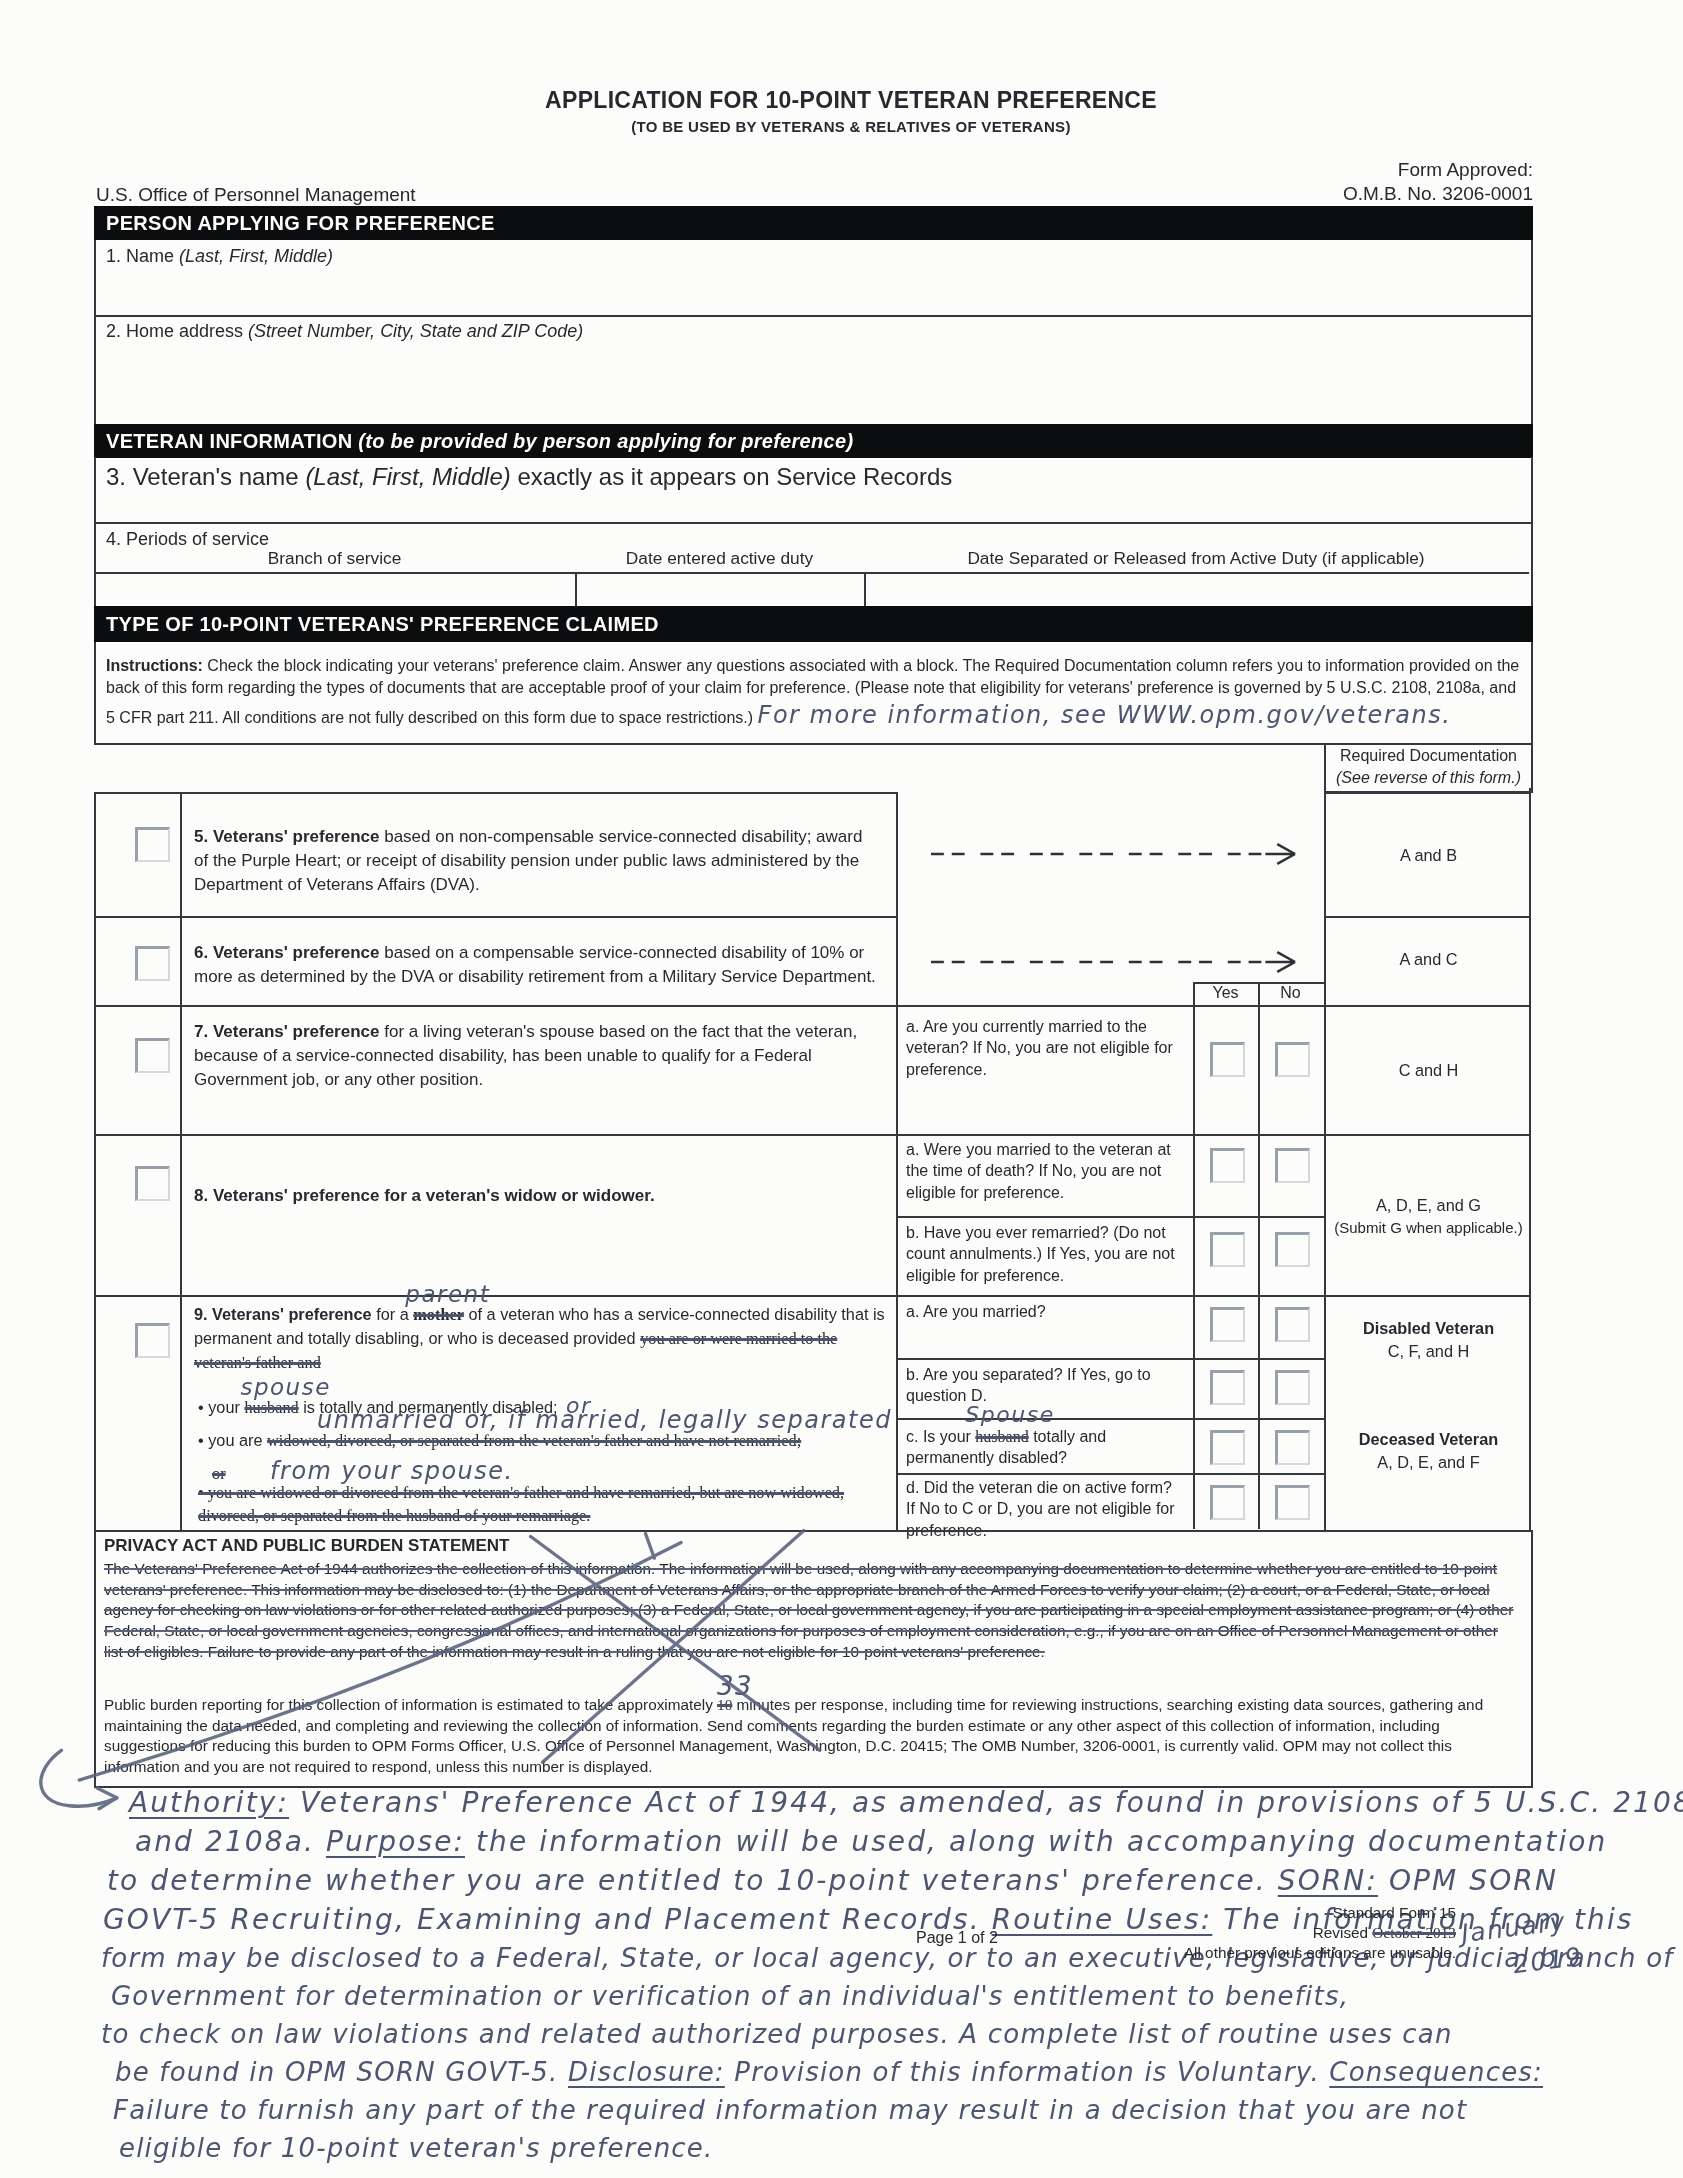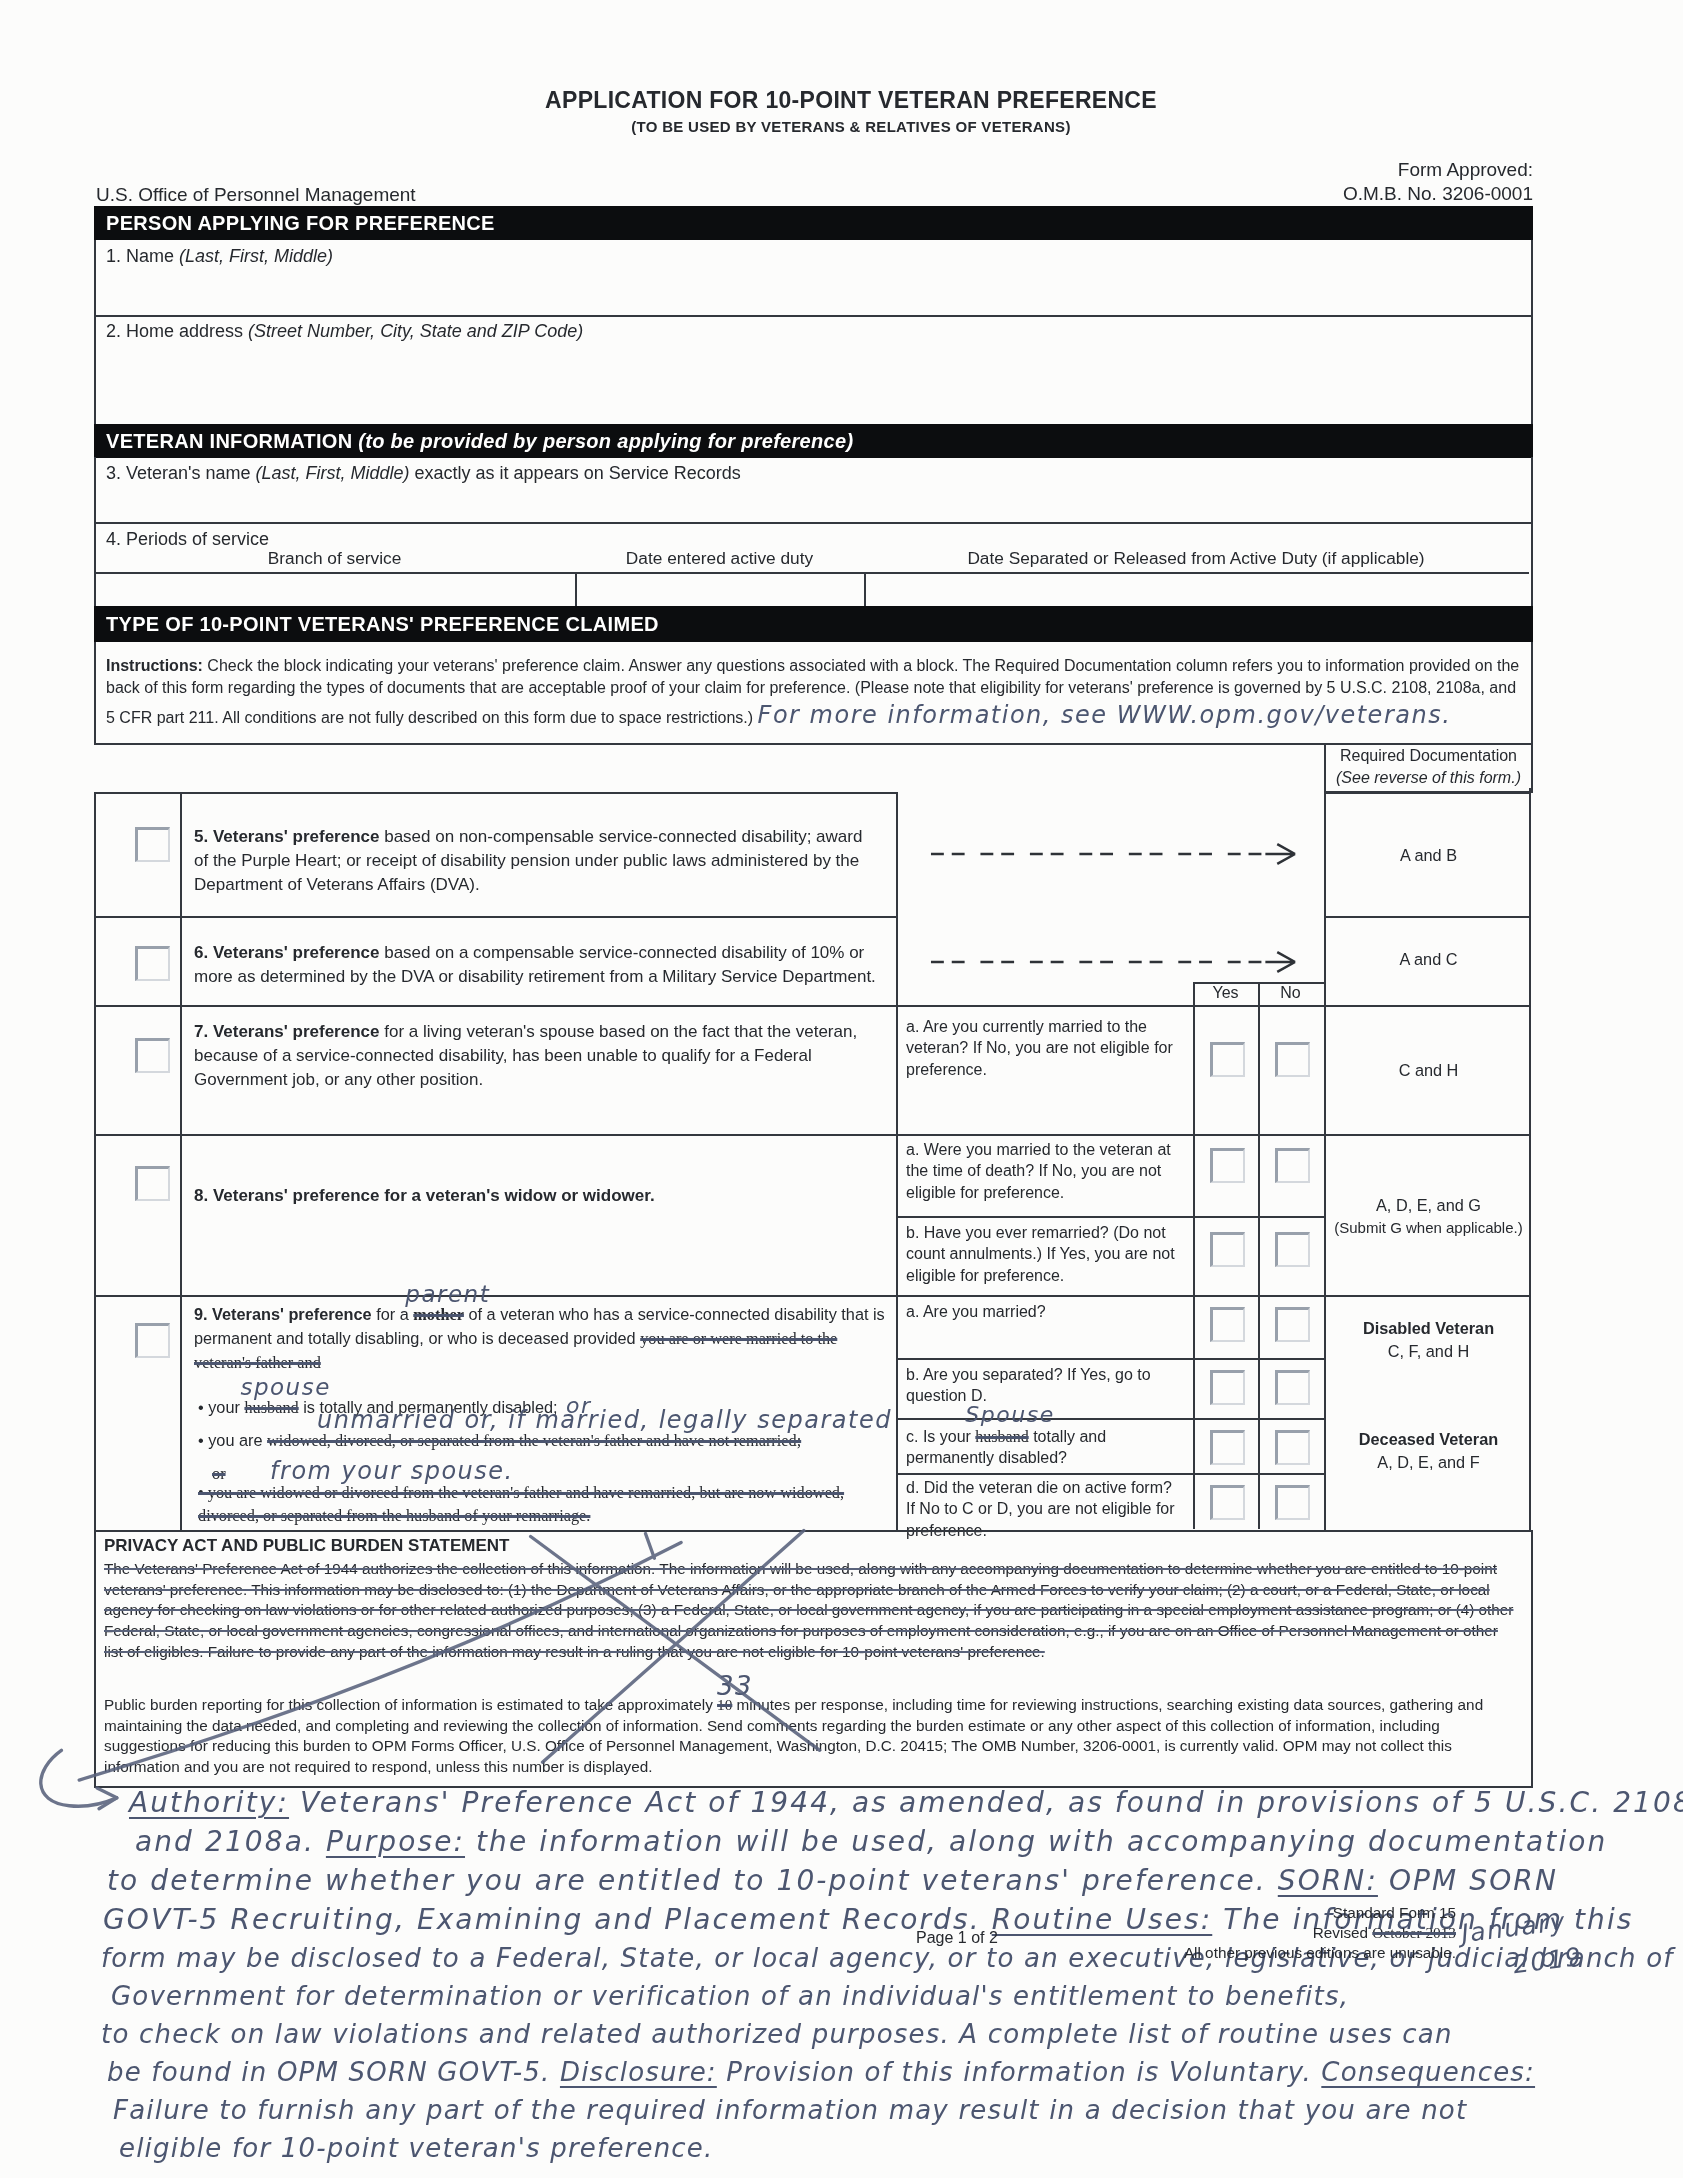--- a/index.html
+++ b/index.html
@@ -59,21 +59,21 @@
     <div style="padding:6px 10px;font-size:18px">
       <span>2.  Home address </span><span class="i">(Street Number, City, State and ZIP Code)</span>
     </div>
   </div>
 
   <div class="bar" style="left:94px;top:424px;width:1427px;height:34px">
     <span>VETERAN INFORMATION </span><span class="i">(to be provided by person applying for preference)</span>
   </div>
 
   <div class="fbox" style="left:94px;top:457px;width:1435px;height:65px">
-    <div style="padding:6px 10px;font-size:18px">
+    <div style="padding:6px 10px;font-size:24px">
       <span>3. Veteran's name </span><span class="i">(Last, First, Middle)</span><span> exactly as it appears on Service Records</span>
     </div>
   </div>
 
   <div class="fbox" style="left:94px;top:523px;width:1435px;height:83px">
     <div style="padding:6px 10px;font-size:18px">4.  Periods of service</div>
   </div>
   <div class="colhead" style="left:94px;top:548px;width:481px">Branch of service</div>
   <div class="colhead" style="left:575px;top:548px;width:289px">Date entered active duty</div>
   <div class="colhead" style="left:864px;top:548px;width:664px">Date Separated or Released from Active Duty (if applicable)</div>
@@ -218,21 +218,21 @@
   </div>
 
   <div class="t" style="left:87px;top:1788px;width:1564px">
     <div class="hwline big" style="margin-left:42px"><span class="hw-u">Authority:</span><span> Veterans' Preference Act of 1944, as amended, as found in provisions of 5 U.S.C. 2108 .</span></div>
     <div class="hwline big" style="margin-left:48px"><span>and 2108a.  </span><span class="hw-u">Purpose:</span><span>  the information will be used, along with accompanying documentation</span></div>
     <div class="hwline big" style="margin-left:20px"><span>to determine whether you are entitled to 10-point veterans' preference.  </span><span class="hw-u">SORN:</span><span>  OPM SORN</span></div>
     <div class="hwline big" style="margin-left:16px"><span>GOVT-5 Recruiting, Examining and Placement Records.  </span><span class="hw-u">Routine Uses:</span><span>  The information from this</span></div>
     <div class="hwline sm" style="margin-left:14px"><span>form may be disclosed to a Federal, State, or local agency, or to an executive, legislative, or judicial branch of</span></div>
     <div class="hwline sm" style="margin-left:24px"><span>Government for determination or verification of an individual's entitlement to benefits,</span></div>
     <div class="hwline sm" style="margin-left:14px"><span>to check on law violations and related authorized purposes.  A complete list of routine uses can</span></div>
-    <div class="hwline sm" style="margin-left:20px"><span>be found in OPM SORN GOVT-5.  </span><span class="hw-u">Disclosure:</span><span> Provision of this information is Voluntary.  </span><span class="hw-u">Consequences:</span></div>
+    <div class="hwline sm" style="margin-left:28px"><span>be found in OPM SORN GOVT-5.  </span><span class="hw-u">Disclosure:</span><span> Provision of this information is Voluntary.  </span><span class="hw-u">Consequences:</span></div>
     <div class="hwline sm" style="margin-left:26px"><span>Failure to furnish any part of the required information may result in a decision that you are not</span></div>
     <div class="hwline sm" style="margin-left:32px"><span>eligible for 10-point veteran's preference.</span></div>
   </div>
 
   <div class="t" style="left:916px;top:1929px;font-size:16px">Page 1 of 2</div>
   <div class="t" style="left:1139px;top:1903px;width:317px;text-align:right;font-size:15.3px;line-height:20px">
     <div>Standard Form 15</div>
     <div><span>Revised </span><span class="strike">October 2013</span></div>
     <div>All other previous editions are unusable.</div>
   </div>

